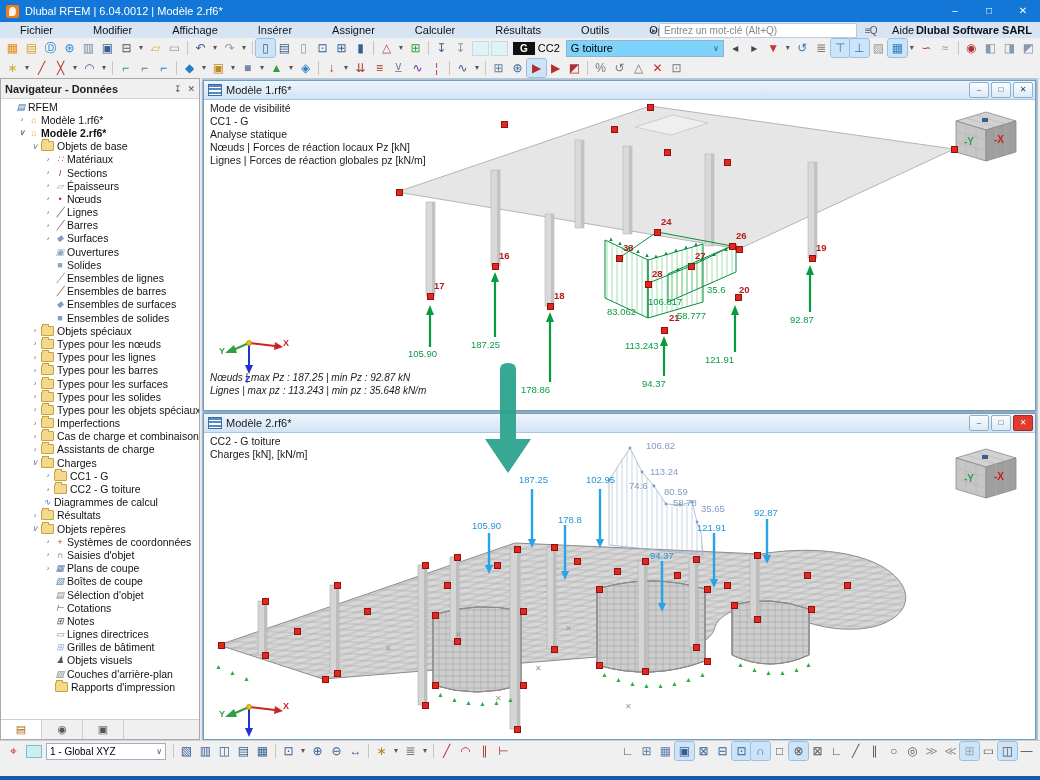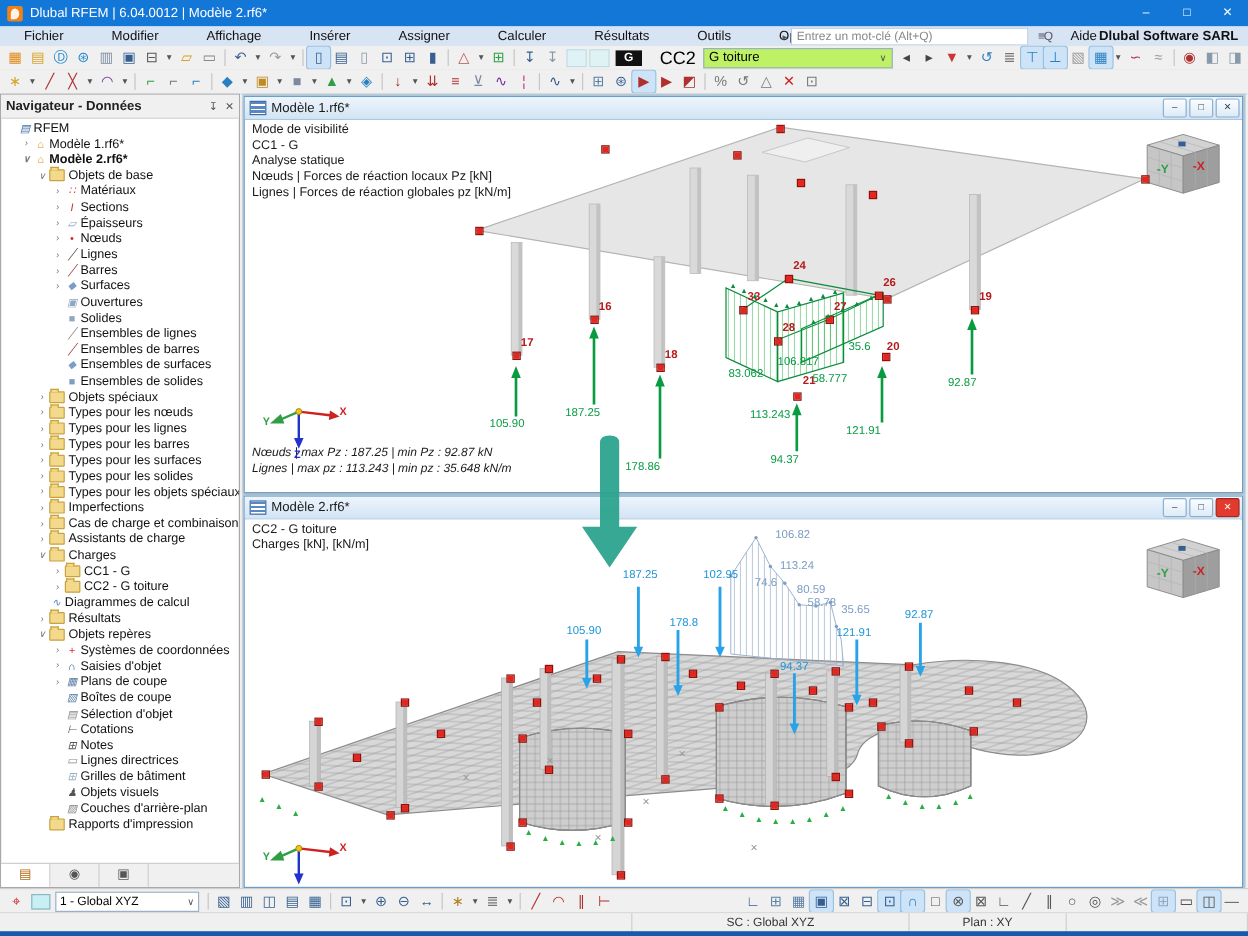--- a/index.html
+++ b/index.html
@@ -27,22 +27,22 @@
       padding-left:3px;border-bottom:1px solid #dcdcdc;overflow:hidden;white-space:nowrap;}
   #tb1{top:38px;} #tb2{top:58px;}
   .spawn-inline{display:contents;}
   .tbi{display:inline-block;width:19px;height:18px;line-height:18px;text-align:center;font-size:12px;border-radius:2px;flex:0 0 auto;}
   .tbi.sm{width:10px;font-size:8px;color:#555;}
   .tbi.tog{background:#cde3f7;outline:1px solid #9ac0e0;}
   .tsep{display:inline-block;width:1px;height:14px;background:#c6c6c6;margin:0 3px;flex:0 0 auto;}
   .lcwrap{display:flex;align-items:center;flex:0 0 auto;margin:0 2px;}
   .lcsw{width:15px;height:13px;background:#dff3f6;border:1px solid #c2dde2;margin-right:2px;}
   .lcbadge{background:#111;color:#fff;font-size:10px;font-weight:bold;padding:1px 7px;margin:0 3px;}
-  .lcnum{font-size:15px;margin-right:6px;margin-left:12px;}
-  .lcsel{width:148px;height:15px;background:#bef264;border:1px solid #9ab0c6;font-size:11px;display:flex;align-items:center;padding:0 4px;}
+  .lcnum{font-size:11px;margin-right:6px;}
+  .lcsel{width:148px;height:15px;background:#7dd3fc;border:1px solid #9ab0c6;font-size:11px;display:flex;align-items:center;padding:0 4px;}
   .lcsel .cv{flex:1;}
   .chev{font-size:8px;color:#555;}
   
   .navp{position:absolute;left:0;top:78px;width:200px;bottom:40px;background:#fff;border:1px solid #a9a9a9;box-sizing:border-box;}
   .navhdr{height:19px;background:#f0f0f0;border-bottom:1px solid #d5d5d5;display:flex;align-items:center;
           font-size:11px;font-weight:bold;color:#222;padding:0 4px;}
   .navhic{margin-left:auto;display:flex;gap:6px;font-size:9px;color:#555;font-weight:normal;}
   .tree{position:absolute;left:0;right:0;top:19px;bottom:19px;overflow:hidden;padding-top:2px;}
   .trw{display:flex;align-items:center;height:13.2px;font-size:10.5px;color:#111;white-space:nowrap;}
   .trw.b{font-weight:bold;}
@@ -360,21 +360,21 @@
         <div class="trw" style="padding-left: 42px;">
           <i class="exp"></i>
           <i class="tic" style="color: rgb(85, 85, 85);">♟</i>
           <span>Objets visuels</span>
         </div>
         <div class="trw" style="padding-left: 42px;">
           <i class="exp"></i>
           <i class="tic" style="color: rgb(136, 136, 136);">▨</i>
           <span>Couches d'arrière-plan</span>
         </div>
-        <div class="trw" style="padding-left: 29px;">
+        <div class="trw" style="padding-left: 43px;">
           <i class="exp"></i>
           <i class="fldr"></i>
           <span>Rapports d'impression</span>
         </div>
       </div>
     <div class="navtabs">
         <span class="ntab act">▤</span>
         <span class="ntab">◉</span>
         <span class="ntab">▣</span>
       </div>
@@ -756,21 +756,15 @@
     <span class="csw"></span>
     <span class="csel">
       <span class="cv">1 - Global XYZ</span>
       <span class="chev">∨</span>
     </span>
     <span class="spawn-inline"><i class="tsep"></i><span class="tbi" style="color: rgb(54, 95, 145);">▧</span><span class="tbi" style="color: rgb(54, 95, 145);">▥</span><span class="tbi" style="color: rgb(54, 95, 145);">◫</span><span class="tbi" style="color: rgb(54, 95, 145);">▤</span><span class="tbi" style="color: rgb(54, 95, 145);">▦</span><i class="tsep"></i><span class="tbi" style="color: rgb(54, 95, 145);">⊡</span><span class="tbi sm">▾</span><span class="tbi" style="color: rgb(54, 95, 145);">⊕</span><span class="tbi" style="color: rgb(54, 95, 145);">⊖</span><span class="tbi" style="color: rgb(54, 95, 145);">↔</span><i class="tsep"></i><span class="tbi" style="color: rgb(176, 128, 32);">∗</span><span class="tbi sm">▾</span><span class="tbi" style="color: rgb(119, 119, 119);">≣</span><span class="tbi sm">▾</span><i class="tsep"></i><span class="tbi" style="color: rgb(176, 48, 48);">╱</span><span class="tbi" style="color: rgb(176, 48, 48);">◠</span><span class="tbi" style="color: rgb(176, 48, 48);">∥</span><span class="tbi" style="color: rgb(176, 48, 48);">⊢</span></span>
     <span class="bgap"></span>
     <span class="spawn-inline"><span class="tbi" style="color: rgb(54, 95, 145);">∟</span><span class="tbi" style="color: rgb(91, 127, 166);">⊞</span><span class="tbi" style="color: rgb(91, 127, 166);">▦</span><span class="tbi tog" style="color: rgb(54, 95, 145);">▣</span><span class="tbi" style="color: rgb(54, 95, 145);">⊠</span><span class="tbi" style="color: rgb(54, 95, 145);">⊟</span><span class="tbi tog" style="color: rgb(54, 95, 145);">⊡</span><span class="tbi tog" style="color: rgb(42, 127, 192);">∩</span><span class="tbi" style="color: rgb(85, 85, 85);">□</span><span class="tbi tog" style="color: rgb(85, 85, 85);">⊗</span><span class="tbi" style="color: rgb(85, 85, 85);">⊠</span><span class="tbi" style="color: rgb(85, 85, 85);">∟</span><span class="tbi" style="color: rgb(85, 85, 85);">╱</span><span class="tbi" style="color: rgb(85, 85, 85);">∥</span><span class="tbi" style="color: rgb(85, 85, 85);">○</span><span class="tbi" style="color: rgb(85, 85, 85);">◎</span><span class="tbi" style="color: rgb(153, 153, 153);">≫</span><span class="tbi" style="color: rgb(153, 153, 153);">≪</span><span class="tbi tog" style="color: rgb(143, 168, 192);">⊞</span><span class="tbi" style="color: rgb(85, 85, 85);">▭</span><span class="tbi tog" style="color: rgb(85, 85, 85);">◫</span><span class="tbi" style="color: rgb(85, 85, 85);">—</span></span>
   </div>
 
-  <div class="statusrow">
-    <span class="scell sc1"></span>
-    <span class="scell sc2">SC : Global XYZ</span>
-    <span class="scell sc3">Plan : XY</span>
-    <span class="scell sc4"></span>
-  </div>
   <div class="bluebar"></div>
 
 </div>
 
 </body></html>

